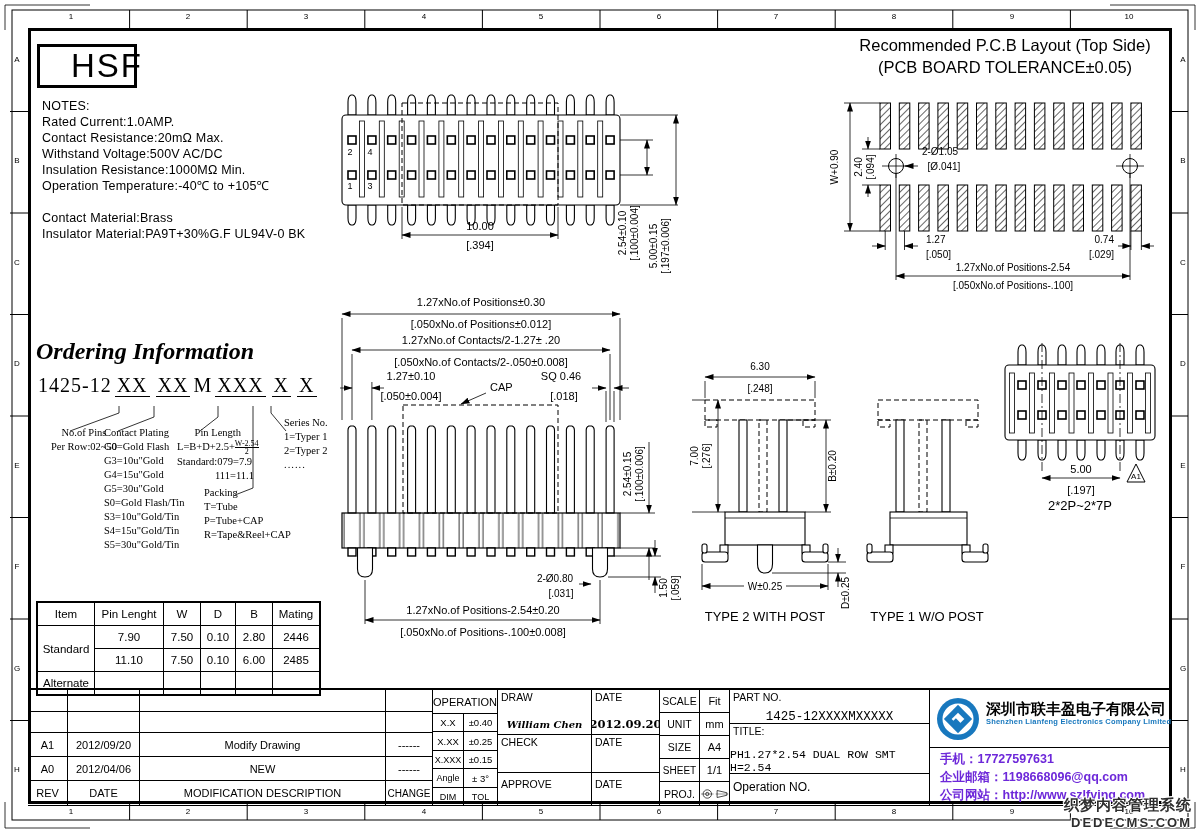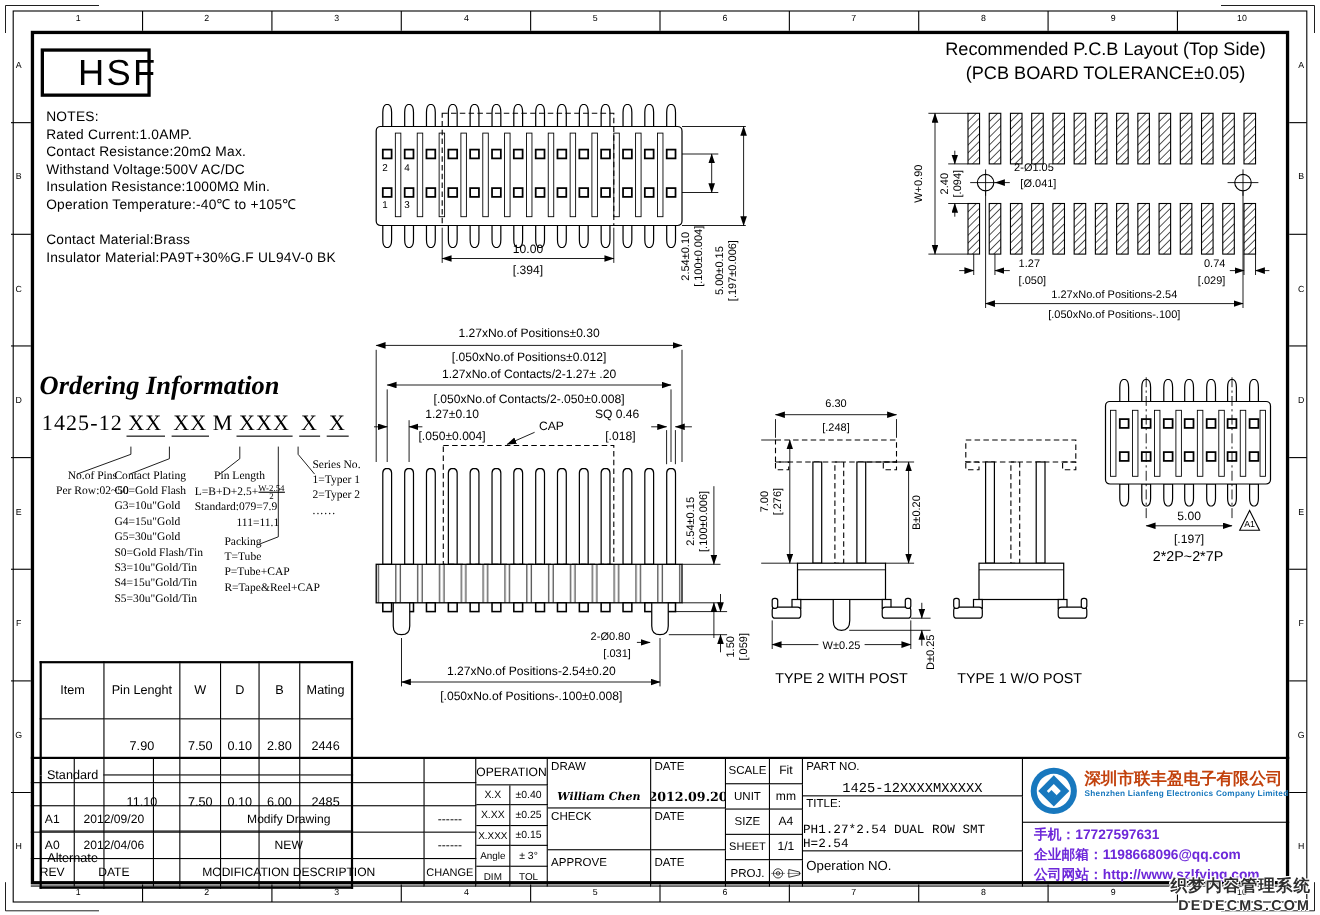--- a/index.html
+++ b/index.html
@@ -17,29 +17,29 @@
   .ruler{font-size:8px;color:#000;position:absolute;text-align:center;width:20px;}
   .notes{font-size:12.5px;letter-spacing:.2px;line-height:16px;white-space:nowrap;}
   .ser{font-family:Liberation Sans, sans-serif;padding-left:40px;}
   .ord-title{font-family:"Liberation Serif",serif;font-weight:bold;font-style:italic;font-size:24px;}
   .pn{font-family:"Liberation Serif",serif;font-size:20px;letter-spacing:1px;white-space:nowrap;}
   .pn .u{border-bottom:1.4px solid #000;padding:0 2px;margin:0 3px;}
   .ocol{font-family:"Liberation Serif",serif;font-size:10.5px;line-height:14px;white-space:nowrap;}
   .frac{display:inline-block;vertical-align:-4px;text-align:center;font-size:8px;line-height:7px;}
   .frac .den{border-top:1px solid #000;display:block;}
   table.spec{border-collapse:collapse;font-size:11.5px;}
-  table.spec td,table.spec th{border:1px solid #000;padding:16px 3px;text-align:center;font-weight:normal;height:18px;white-space:nowrap;}
+  table.spec td,table.spec th{border:1px solid #000;padding:2px 3px;text-align:center;font-weight:normal;height:18px;white-space:nowrap;}
   table.spec{border:2px solid #000;}
   .tb{position:absolute;left:28px;top:688px;width:1144px;height:116px;border-top:2px solid #000;box-sizing:border-box;}
   .cell{position:absolute;border-right:1px solid #000;border-bottom:1px solid #000;box-sizing:border-box;font-size:11px;overflow:hidden;}
   .cell .lbl{position:absolute;top:1px;left:3px;font-size:10.5px;white-space:nowrap;}
   .cv{display:flex;align-items:center;justify-content:center;width:100%;height:100%;}
   .sig{font-family:"DejaVu Serif",serif;font-style:italic;font-weight:bold;font-size:10px;}
   .sigd{font-family:"DejaVu Serif",serif;font-weight:bold;font-size:11.5px;}
-  .cname{color:#c2410c;font-weight:bold;font-size:15px;white-space:nowrap;line-height:17px;}
+  .cname{color:#000000;font-weight:bold;font-size:15px;white-space:nowrap;line-height:17px;}
   .cname-en{color:#1878be;font-weight:bold;font-size:7.5px;white-space:nowrap;letter-spacing:.2px;}
   .contact{font-weight:bold;font-size:12.5px;color:#6d28d9;line-height:18px;white-space:nowrap;}
   .wm{position:absolute;right:8px;bottom:2px;text-align:right;z-index:60;color:#2e2e2e;font-weight:bold;
       text-shadow:1px 0 0 #fff,-1px 0 0 #fff,0 1px 0 #fff,0 -1px 0 #fff,1px 1px 0 #fff,-1px -1px 0 #fff;}
   .wm .l1{font-size:15px;letter-spacing:1px;}
   .wm .l2{font-size:13px;letter-spacing:2px;}
   .cad{white-space:nowrap;}
 </style>
 </head>
 <body>

